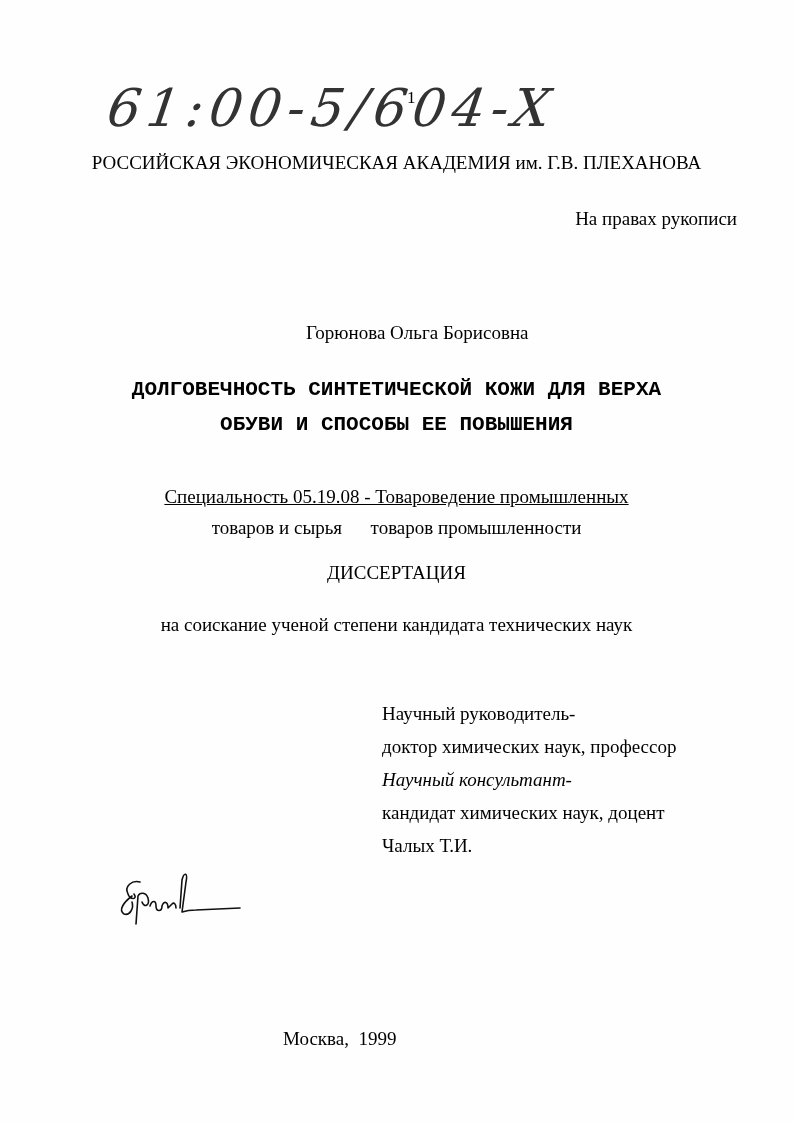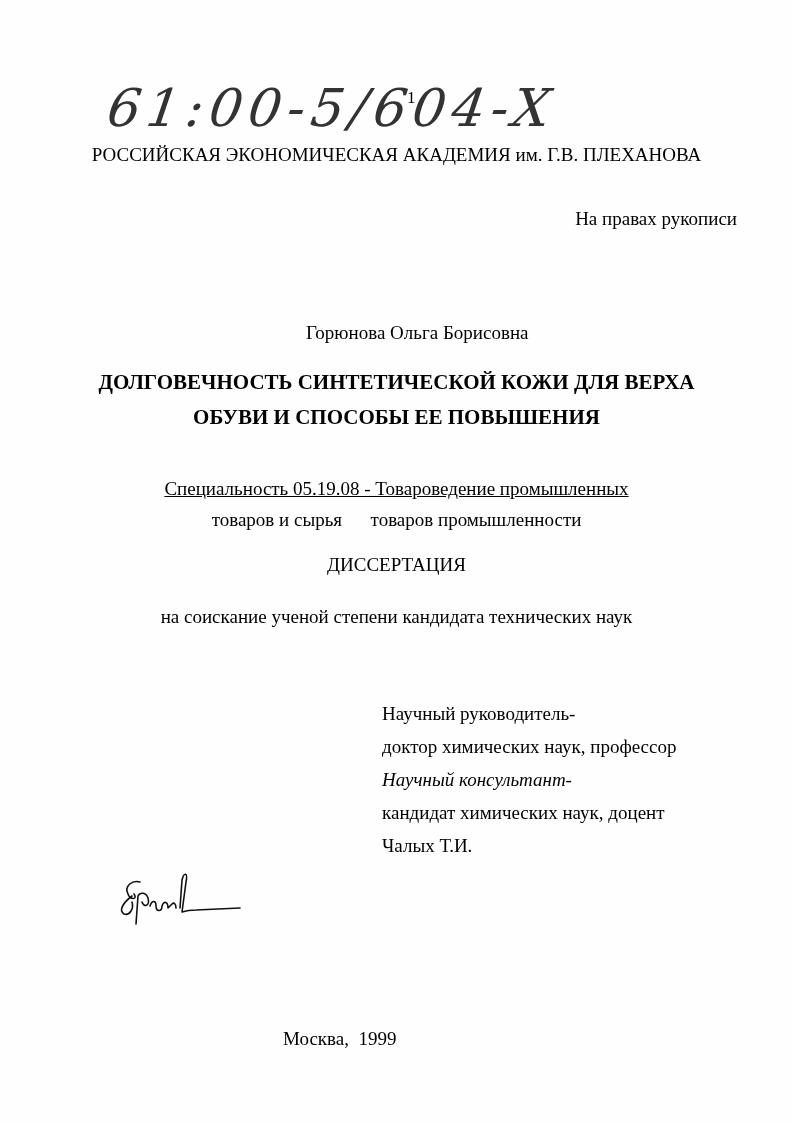--- a/index.html
+++ b/index.html
@@ -1,21 +1,21 @@
 <!DOCTYPE html>
 <html><head>
   <meta charset="utf-8">
   <style>
     html, body { margin: 0; padding: 0; background: #ffffff; }
     body { width: 793px; height: 1122px; position: relative; overflow: hidden; color: #000; font-family: "Liberation Serif", serif; }
     .page { position: absolute; inset: 0; background: #fefefe; }
     .abs { position: absolute; white-space: nowrap; }
     .serif { font-family: "Liberation Serif", serif; font-size: 19px; }
-    .bold-sans { font-family: Liberation Serif, serif; font-weight: bold; font-size: 21px; }
-    .center { left: 0; width: 793px; text-align: center; }
+    .bold-sans { font-family: Liberation Mono, monospace; font-weight: bold; font-size: 21px; }
+    .center { left: 0; width: 793px; text-align: center; margin-top: 8px; }
     .handwritten { font-family: "DejaVu Serif", serif; font-style: italic; font-size: 52px; color: #333; letter-spacing: 6px; transform: skewX(-8deg); }
     .pagenum { font-size: 17px; }
   </style>
 </head>
 <body>
 
 <div class="page">
 
   <div class="abs handwritten" style="left:108px; top:78px;">61:00-5/604-X</div>
   <div class="abs serif pagenum" style="left:407px; top:88px;">1</div>

